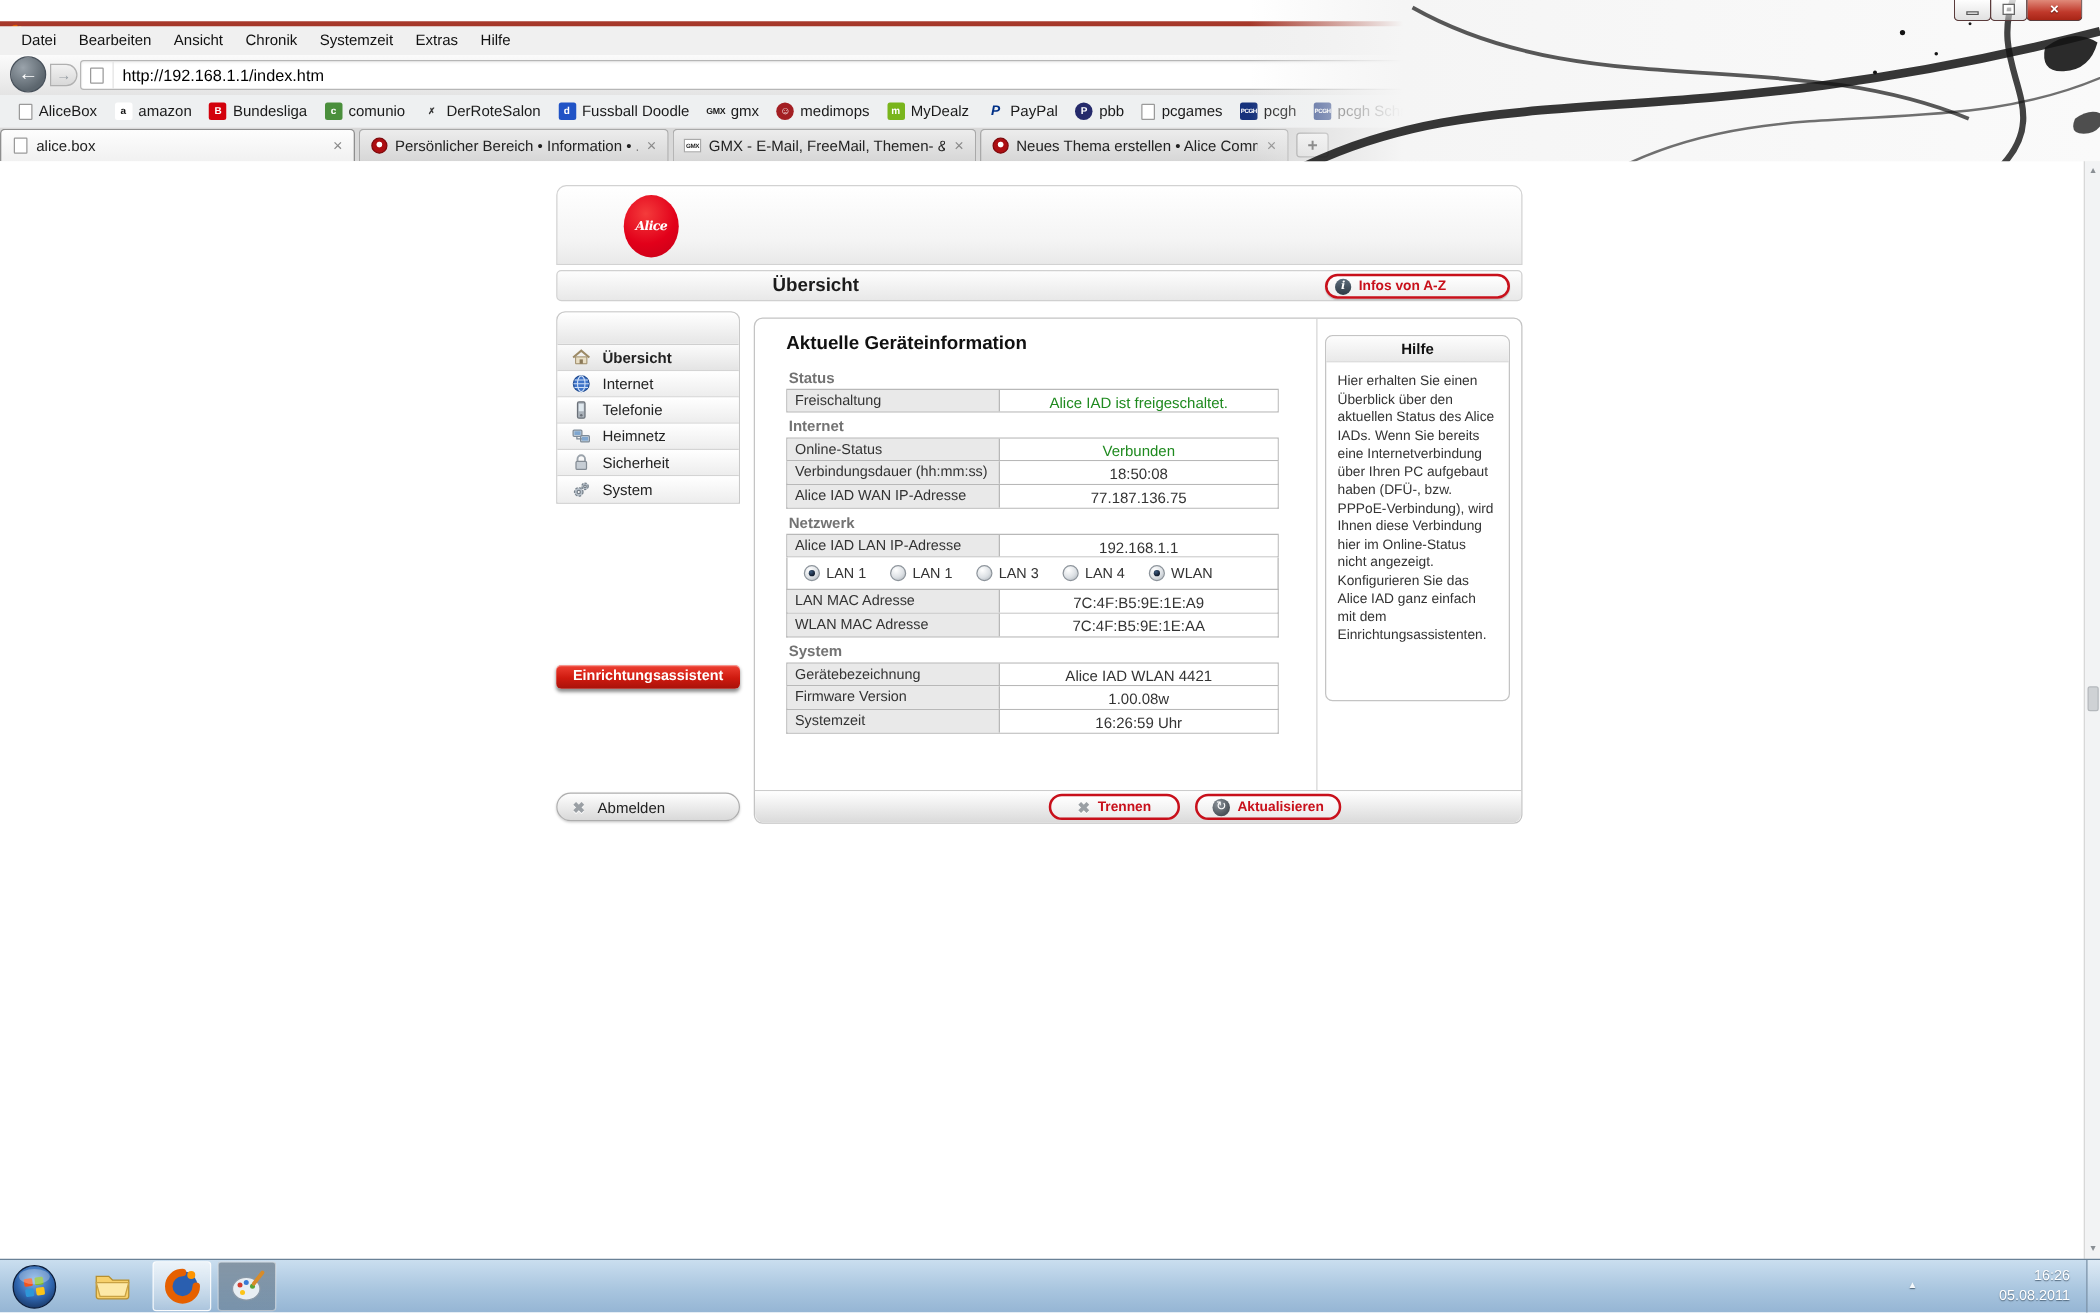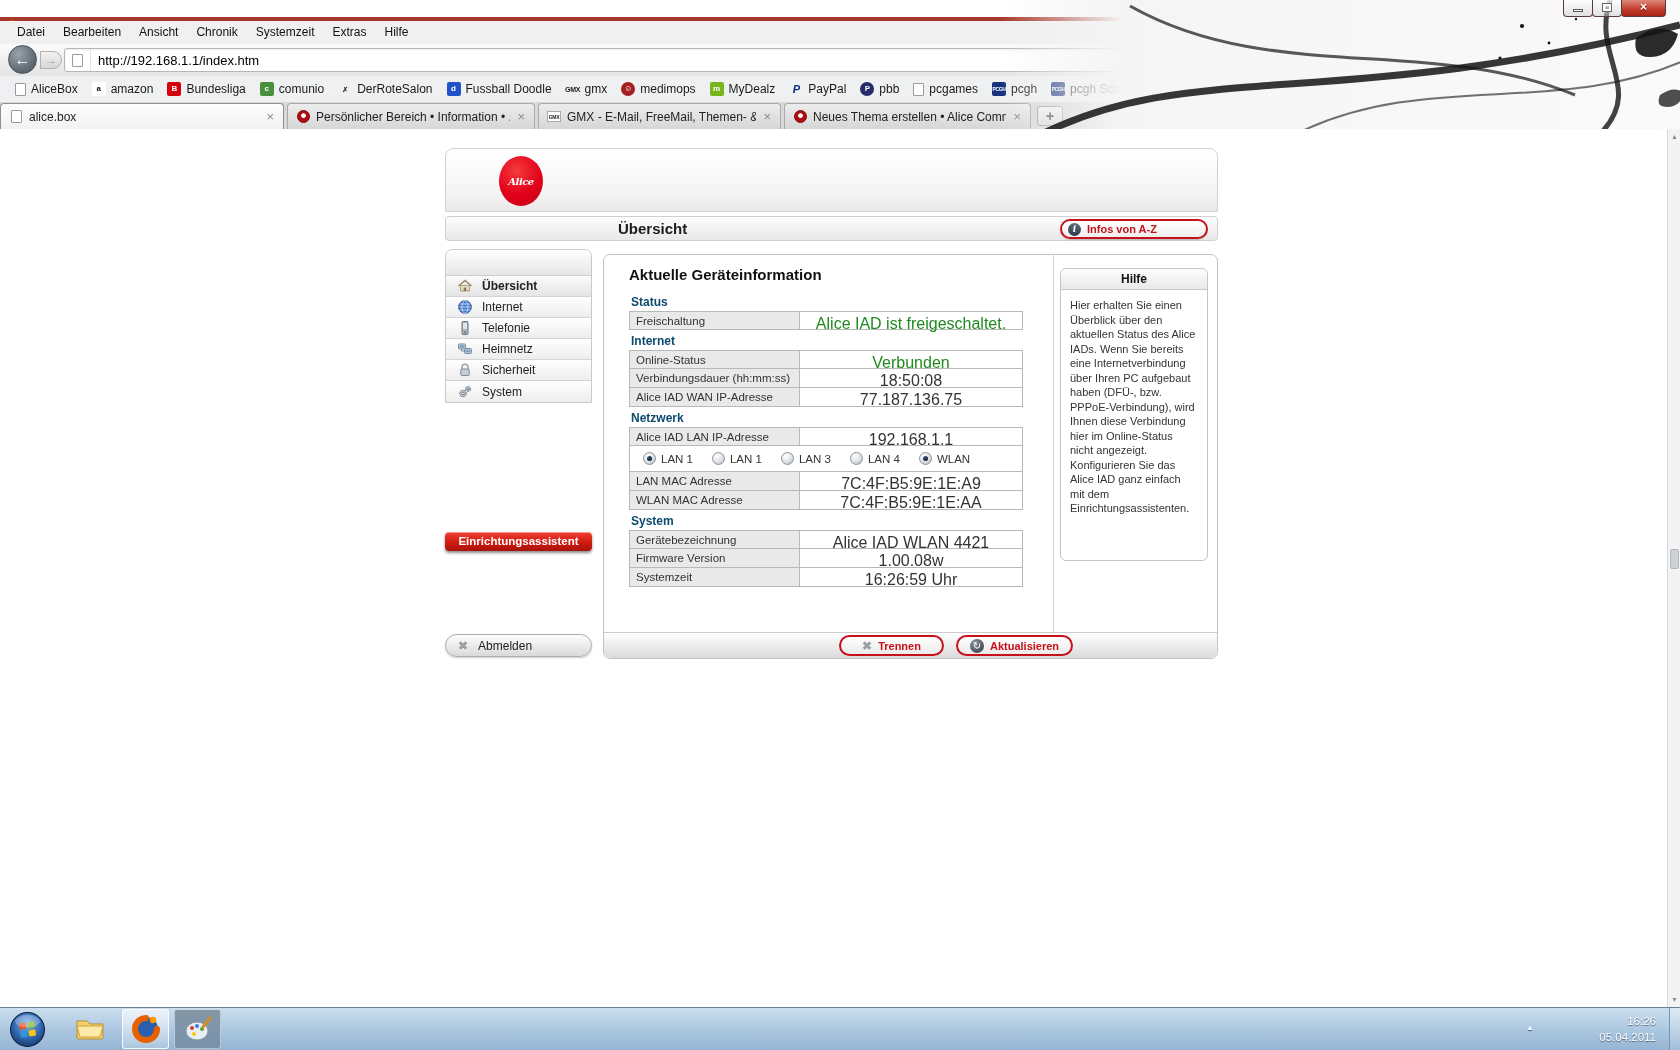--- a/index.html
+++ b/index.html
@@ -111,25 +111,25 @@
   .side-item.active { font-weight:bold; background:linear-gradient(#fbfbfb,#e4e4e4); }
   .side-item svg { flex:0 0 auto; }
   .assist-btn { position:absolute; left:445px; top:403px; width:147px; height:19px; border-radius:4px;
     background:linear-gradient(#ef4134,#cf1a0f 55%,#a8120a); box-shadow:0 2px 3px rgba(0,0,0,.45), inset 0 1px 0 rgba(255,255,255,.45);
     color:#fff; font-size:11.5px; font-weight:bold; text-align:center; line-height:19px; }
 
   .big-card { position:absolute; left:603px; top:125px; width:615px; height:405px; border:1px solid #c4c4c4; border-radius:7px; background:#fff; }
   .main-region { position:absolute; left:0; top:0; width:450px; height:379px; border-right:1px solid #d6d6d6; }
   .main-heading { position:absolute; left:25px; top:11px; font-size:15px; font-weight:bold; color:#111; }
   .dtable { position:absolute; left:25px; top:36px; width:394px; }
-  .tsec { font-size:12px; font-weight:bold; color:#0c4a6e; padding:4px 0 2px 2px; }
+  .tsec { font-size:12px; font-weight:bold; color:#737373; padding:4px 0 2px 2px; }
   .trow { display:flex; border:1px solid #b8b8b8; border-top:none; height:19px; }
   .trow.first { border-top:1px solid #b8b8b8; }
   .tlabel { width:170px; background:#e9e9e9; border-right:1px solid #b8b8b8; font-size:11.5px; color:#333; padding:3px 0 0 6px; }
-  .tval { flex:1; text-align:center; font-size:16px; color:#333; padding-top:3px; background:#fff; }
+  .tval { flex:1; text-align:center; font-size:12px; color:#333; padding-top:3px; background:#fff; }
   .ledrow { display:flex; align-items:center; gap:19px; border:1px solid #b8b8b8; border-top:none; height:26px; padding-left:13px; background:#fff; }
   .ledgrp { display:flex; align-items:center; gap:5px; font-size:11.5px; color:#333; }
   .led { width:13px; height:13px; border-radius:50%; border:1px solid #8d949b; position:relative;
     background:radial-gradient(circle at 35% 28%, #ffffff, #dde1e5 55%, #aab1b8); }
   .led.on::after { content:""; position:absolute; left:3px; top:3px; width:5px; height:5px; border-radius:50%;
     background:radial-gradient(circle at 35% 30%, #3c5a7e, #101c2e 70%); }
 
   .help-card { position:absolute; left:456px; top:13px; width:148px; height:293px; border:1px solid #c4c4c4; border-radius:6px; background:#fff; }
   .help-title { height:21px; border-bottom:1px solid #c9c9c9; border-radius:6px 6px 0 0;
     background:linear-gradient(#fdfdfd,#e9e9e9); text-align:center; font-weight:bold; font-size:12px; padding-top:3px; color:#111; }
@@ -575,16 +575,16 @@
       <circle cx="10" cy="15" r="2" fill="#d23b2e"></circle>
         <circle cx="15" cy="13" r="2" fill="#3a7bd5"></circle>
       <circle cx="20" cy="16" r="2" fill="#56a336"></circle>
         <circle cx="12" cy="21" r="2" fill="#fcc418"></circle>
       <path d="M21 14 L28 5" stroke="#d78b2a" stroke-width="3" stroke-linecap="round"></path>
     </svg>
   </div>
   <div class="tray-arrow">▲</div>
   <div class="clock">
     <div>16:26</div>
-    <div>05.04.2011</div>
+    <div>05.08.2011</div>
   </div>
   <div class="show-desktop"></div>
 </div>
 
 </body></html>

